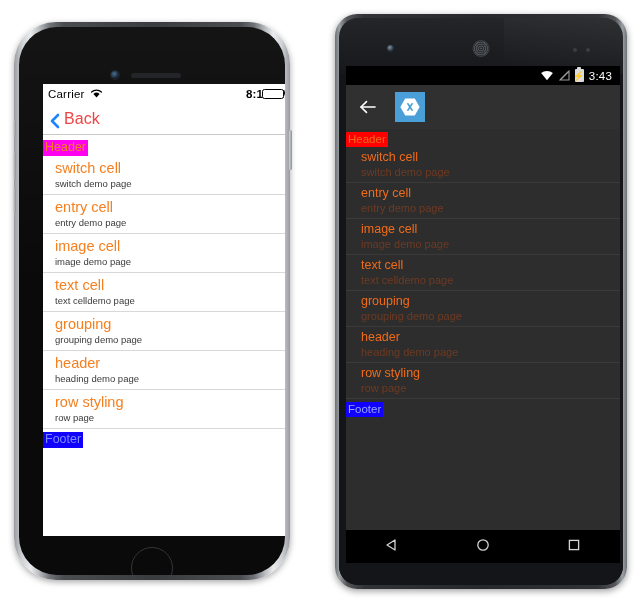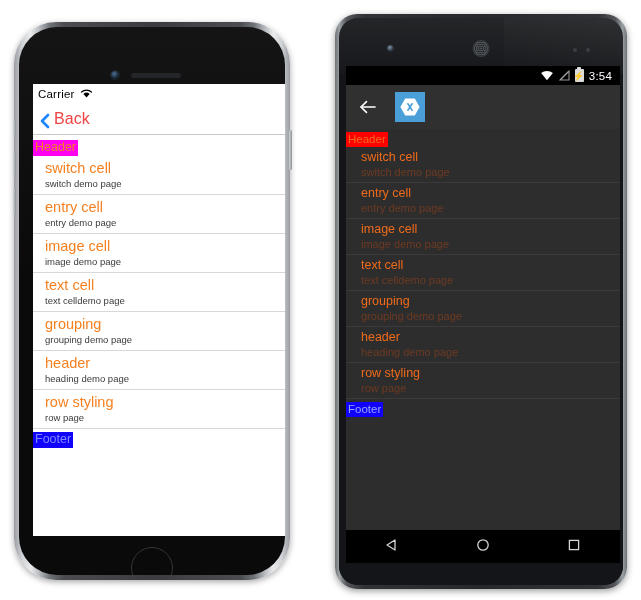--- a/index.html
+++ b/index.html
@@ -42,22 +42,22 @@
   .ip-speaker {
     position: absolute; left: 112px; top: 46px; width: 50px; height: 5px;
     border-radius: 3px; background: #232528;
   }
   .ip-home {
     position: absolute; left: 50%; top: 520px; transform: translateX(-50%);
     width: 42px; height: 42px; border-radius: 50%;
     border: 1.6px solid #33363a; background: #0a0a0a;
   }
   .ip-screen {
-    position: absolute; left: 14px; top: 57px;
-    width: 300px; height: 452px;
+    position: absolute; left: 24px; top: 57px;
+    width: 248px; height: 452px;
     background: #ffffff; overflow: hidden;
   }
   
   .ip-btn { position: absolute; background: linear-gradient(90deg,#d4d7da,#8c8f93); border-radius: 2px; }
   .ip-btn.vol1 { left: -1.5px; top: 130px; width: 3px; height: 26px; }
   .ip-btn.vol2 { left: -1.5px; top: 166px; width: 3px; height: 26px; }
   .ip-btn.mute { left: -1.5px; top: 98px; width: 3px; height: 16px; }
   .ip-btn.pwr  { right: -1.5px; top: 108px; width: 3px; height: 40px; }
 
   
@@ -313,21 +313,21 @@
           </span>
           <span>
             <svg width="11" height="11" viewBox="0 0 11 11">
               <path d="M10 1 L10 10 L1 10 Z" fill="none" stroke="#9a9a9a" stroke-width="1.1"></path>
               <line x1="1.4" y1="9.6" x2="9.7" y2="1.3" stroke="#9a9a9a" stroke-width="1.1"></line>
             </svg>
           </span>
           <span class="and-batt">
             <span class="and-batt-bolt">⚡</span>
           </span>
-          <span class="and-status-time">3:54</span>
+          <span class="and-status-time">3:43</span>
         </div>
 
         <div class="and-actionbar">
           <span class="and-back-arrow">
             <svg width="20" height="20" viewBox="0 0 20 20">
               <line x1="17" y1="10" x2="3" y2="10" stroke="#fff" stroke-width="1.6" stroke-linecap="round"></line>
               <polyline points="8.5,4.6 3,10 8.5,15.4" stroke="#fff" stroke-width="1.6" fill="none" stroke-linecap="round" stroke-linejoin="round"></polyline>
             </svg>
           </span>
           <span class="and-logo">

